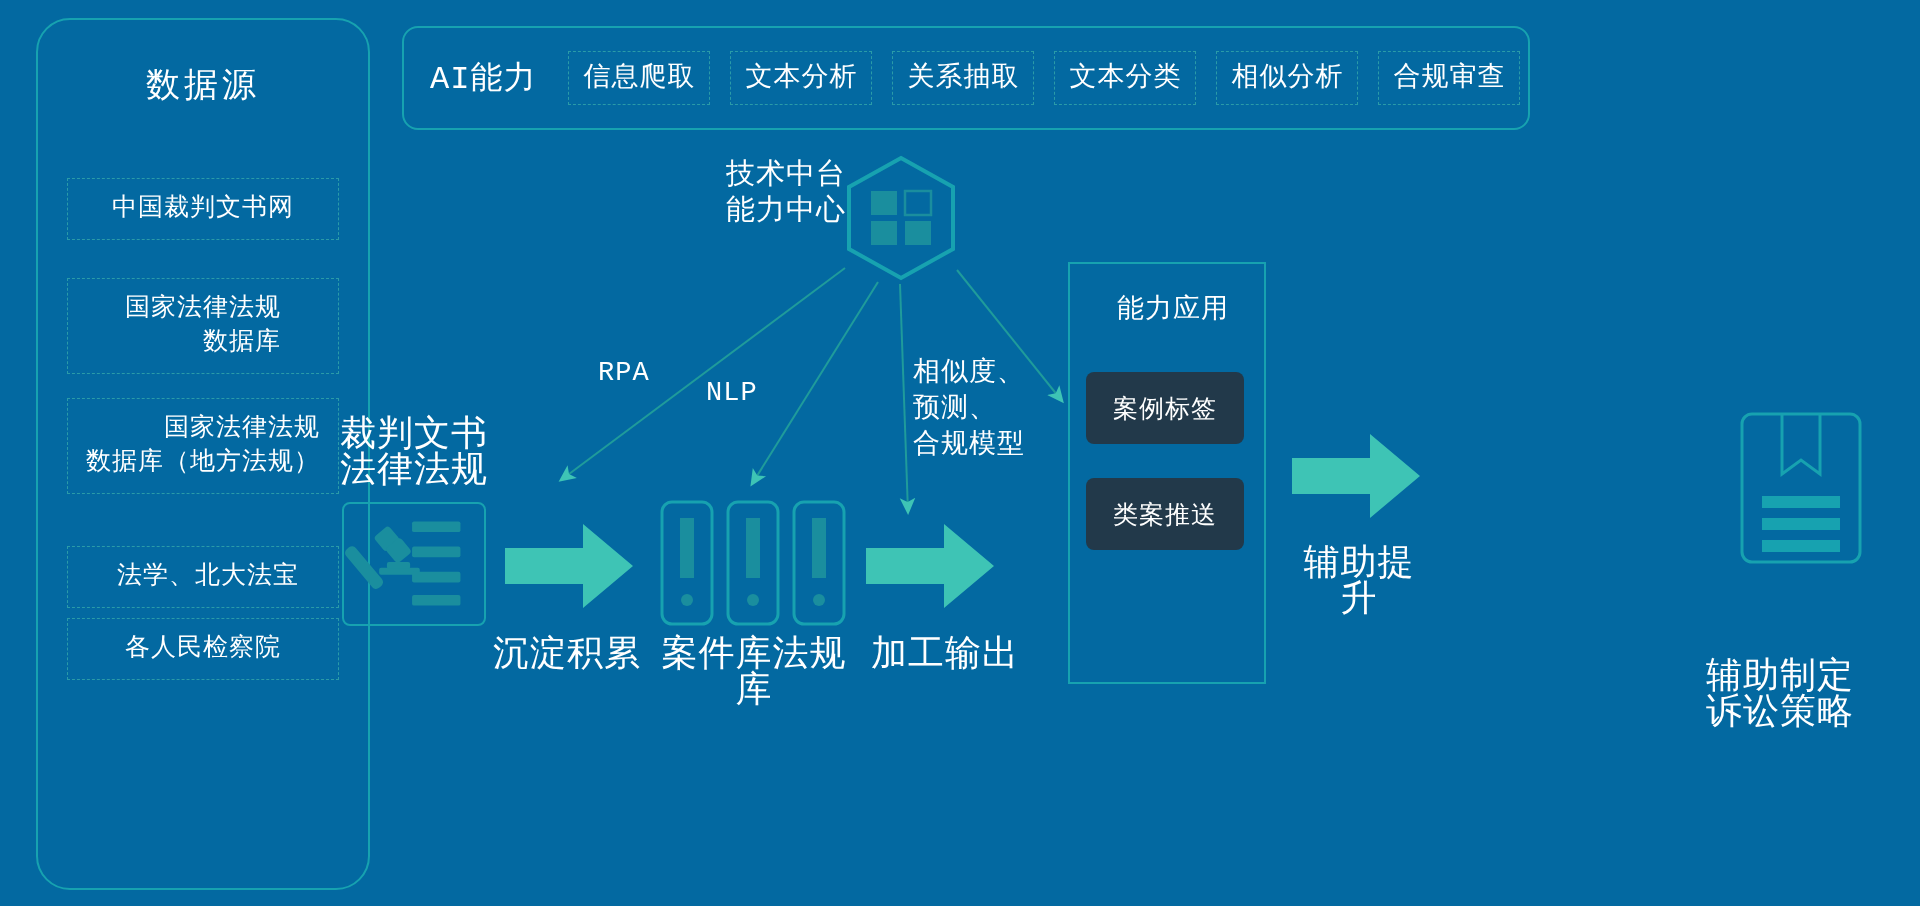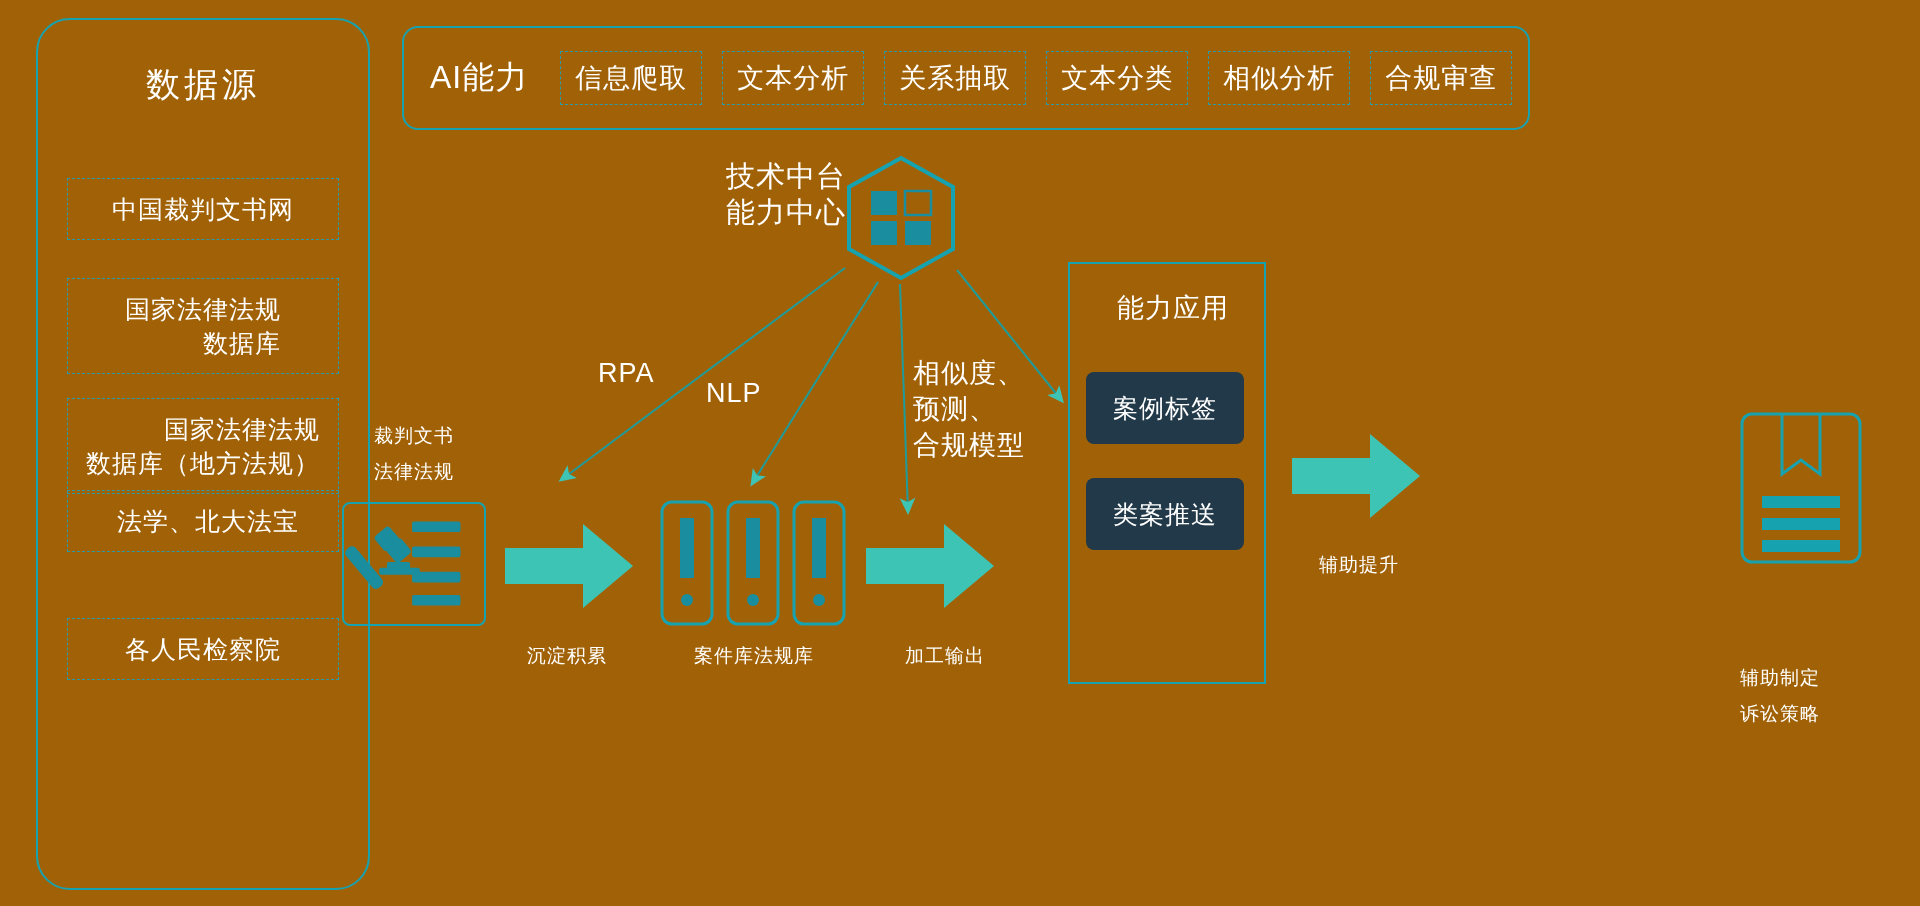--- a/index.html
+++ b/index.html
@@ -11,21 +11,22 @@
     width: 1920px;
     height: 906px;
     position: relative;
     overflow: hidden;
     font-family: "Liberation Sans", "DejaVu Sans", sans-serif;
     color: #ffffff;
   }
   .canvas {
     position: absolute;
     inset: 0;
-    background: #a16207;
+    background: #0369a1;
+    font-family: Liberation Mono, monospace;
   }
   .abs { position: absolute; }
 
   
   #datasource-panel {
     left: 36px; top: 18px;
     width: 334px; height: 872px;
     border: 2px solid #17a2b0;
     border-radius: 34px;
     box-sizing: border-box;
@@ -50,21 +51,21 @@
     justify-content: center;
     text-align: right;
     font-size: 25px;
     line-height: 34px;
     letter-spacing: 1px;
     color: #ffffff;
   }
   #ds-item-0 { top: 158px; height: 62px; }
   #ds-item-1 { top: 258px; height: 96px; }
   #ds-item-2 { top: 378px; height: 96px; }
-  #ds-item-3 { top: 470px; height: 62px; padding-left: 10px; }
+  #ds-item-3 { top: 526px; height: 62px; padding-left: 10px; }
   #ds-item-4 { top: 598px; height: 62px; }
 
   
   #ai-bar {
     left: 402px; top: 26px;
     width: 1128px; height: 104px;
     border: 2px solid #17a2b0;
     border-radius: 16px;
     box-sizing: border-box;
     display: flex;
@@ -104,21 +105,21 @@
     line-height: 36px;
     letter-spacing: 1px;
     white-space: pre-line;
   }
   #label-rpa { left: 598px; top: 355px; }
   #label-nlp { left: 706px; top: 375px; }
   #label-model { left: 913px; top: 355px; }
 
   
   .node-caption {
-    font-size: 19px;
+    font-size: 36px;
     line-height: 36px;
     letter-spacing: 1px;
     text-align: center;
     white-space: pre-line;
   }
   #caption-docs { left: 338px; top: 418px; width: 152px; }
   #caption-sediment { left: 492px; top: 638px; width: 150px; }
   #caption-repo { left: 656px; top: 638px; width: 196px; }
   #caption-process { left: 870px; top: 638px; width: 150px; }
   #caption-assist { left: 1294px; top: 523px; width: 130px; margin-top: 24px; }

